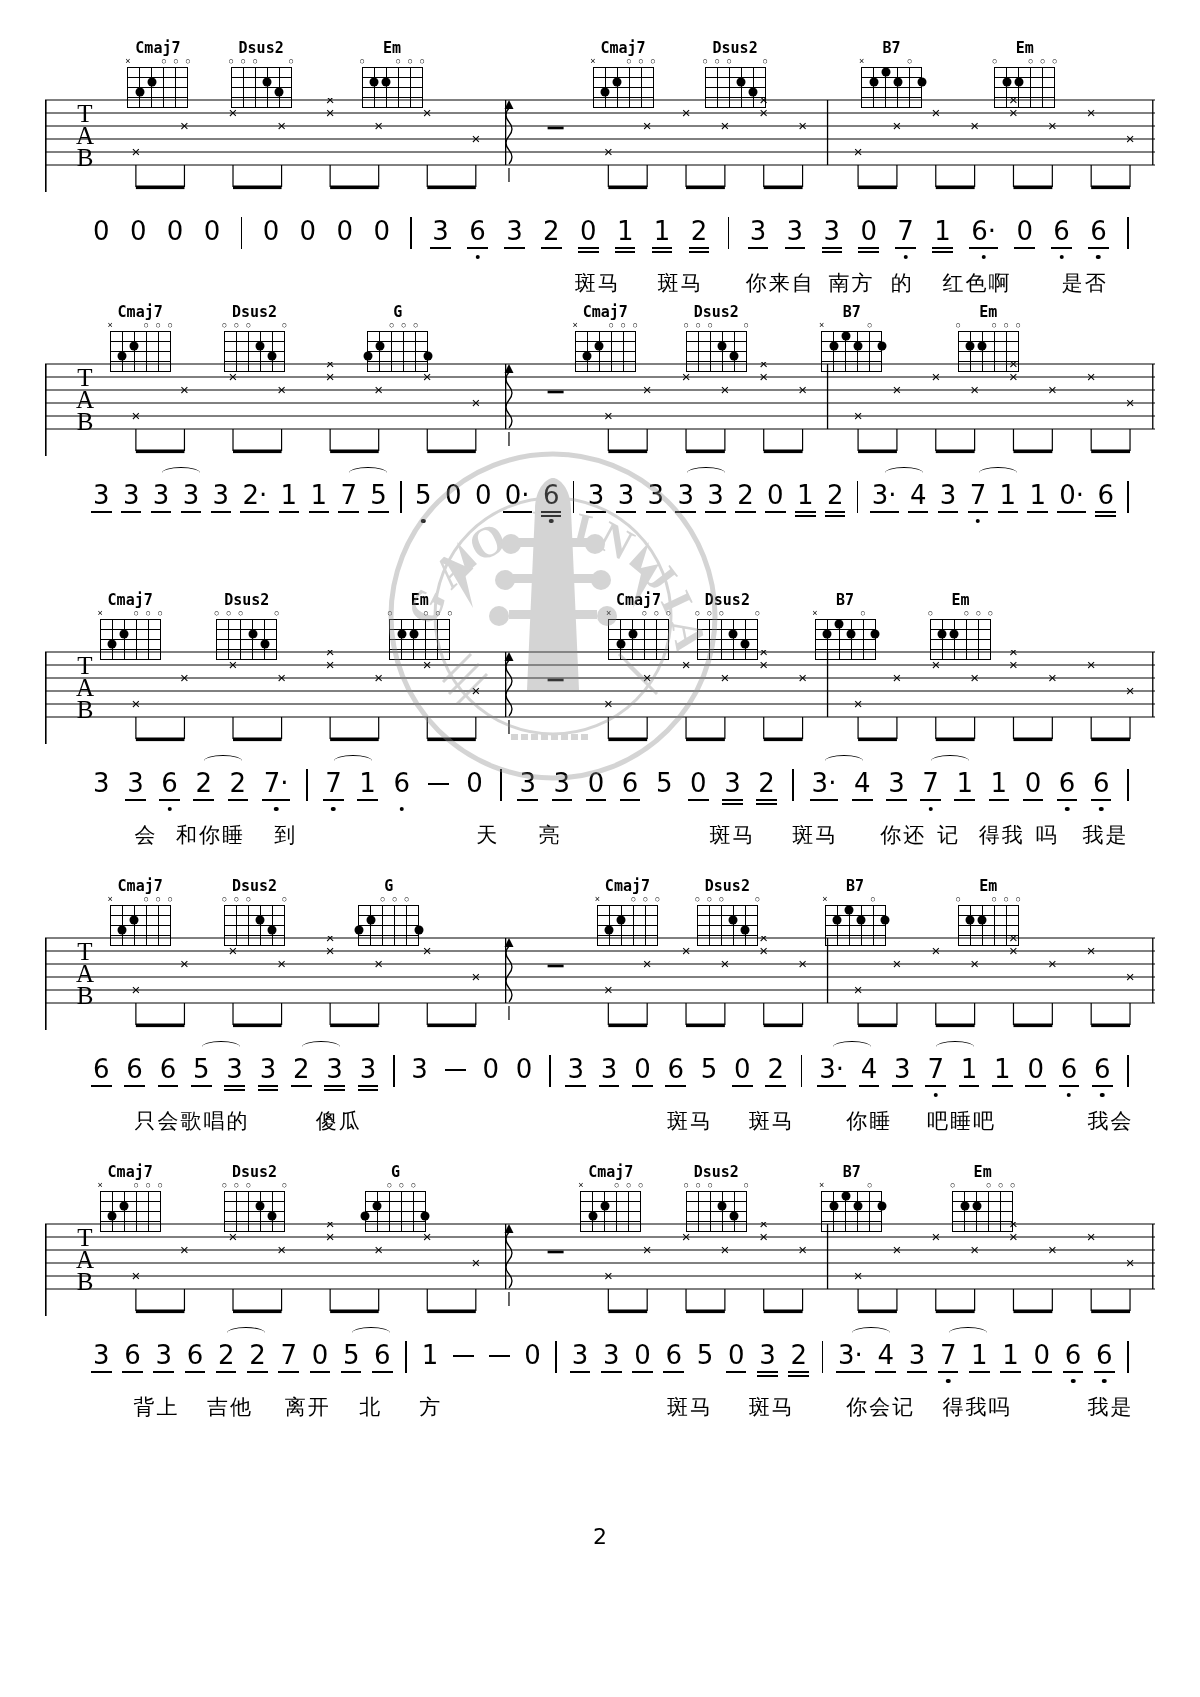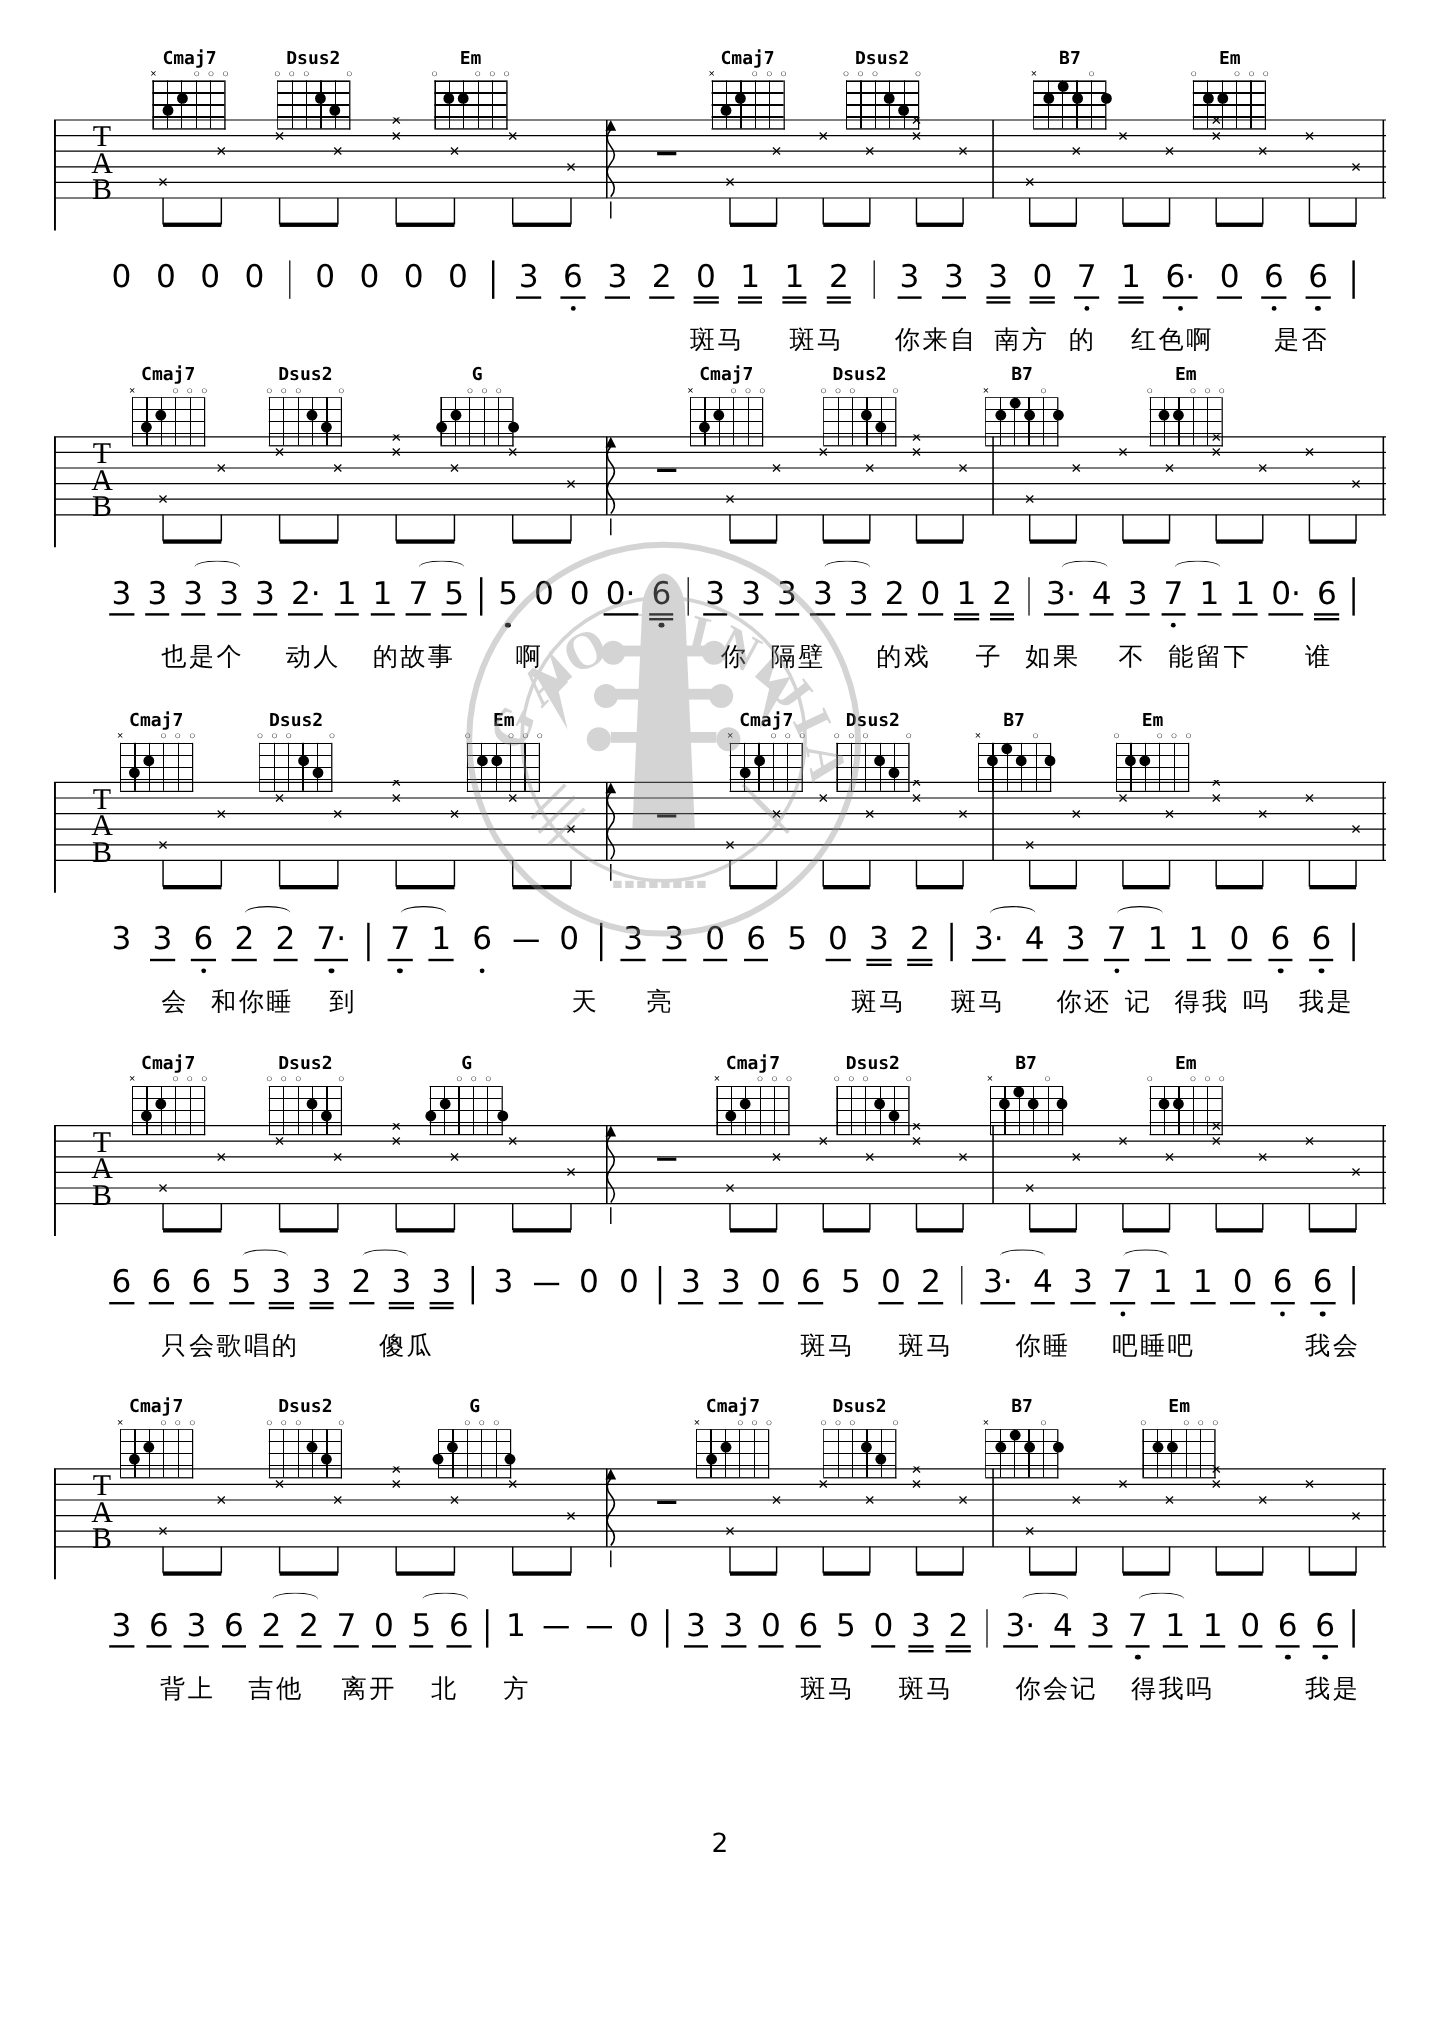--- a/index.html
+++ b/index.html
@@ -492,34 +492,20 @@
           <div class="bar"></div>
           <div class="tok">3·<div class="ul u1"></div><div class="arc"></div></div>
           <div class="tok">4<div class="ul u1"></div></div>
           <div class="tok">3<div class="ul u1"></div></div>
           <div class="tok">7<div class="ul u1"></div><div class="lodot"></div><div class="arc"></div></div>
           <div class="tok">1<div class="ul u1"></div></div>
           <div class="tok">1<div class="ul u1"></div></div>
           <div class="tok">0·<div class="ul u1"></div></div>
           <div class="tok">6<div class="ul u1"></div><div class="ul u2"></div></div>
           <div class="bar"></div>
-        </div>
-        <div class="lyrics">
-          <span class="lyric" style="left: 4%;">也是个</span>
-          <span class="lyric" style="left: 14%;">动人</span>
-          <span class="lyric" style="left: 21%;">的故事</span>
-          <span class="lyric" style="left: 32.5%;">啊</span>
-          <span class="lyric" style="left: 49%;">你</span>
-          <span class="lyric" style="left: 53%;">隔壁</span>
-          <span class="lyric" style="left: 61.5%;">的戏</span>
-          <span class="lyric" style="left: 69.5%;">子</span>
-          <span class="lyric" style="left: 73.5%;">如果</span>
-          <span class="lyric" style="left: 81%;">不</span>
-          <span class="lyric" style="left: 85%;">能留下</span>
-          <span class="lyric" style="left: 96%;">谁</span>
         </div>
       </div>
       <div class="system" style="top: 588px;">
         <div class="chord" style="left: 4.7%;">
           <div class="chord-name">Cmaj7</div>
           <div class="chord-markers">
             <span style="left: 0.5px;">×</span>
             <span style="left: 12.5px;"></span>
             <span style="left: 24.5px;"></span>
             <span style="left: 36.5px;">○</span>

